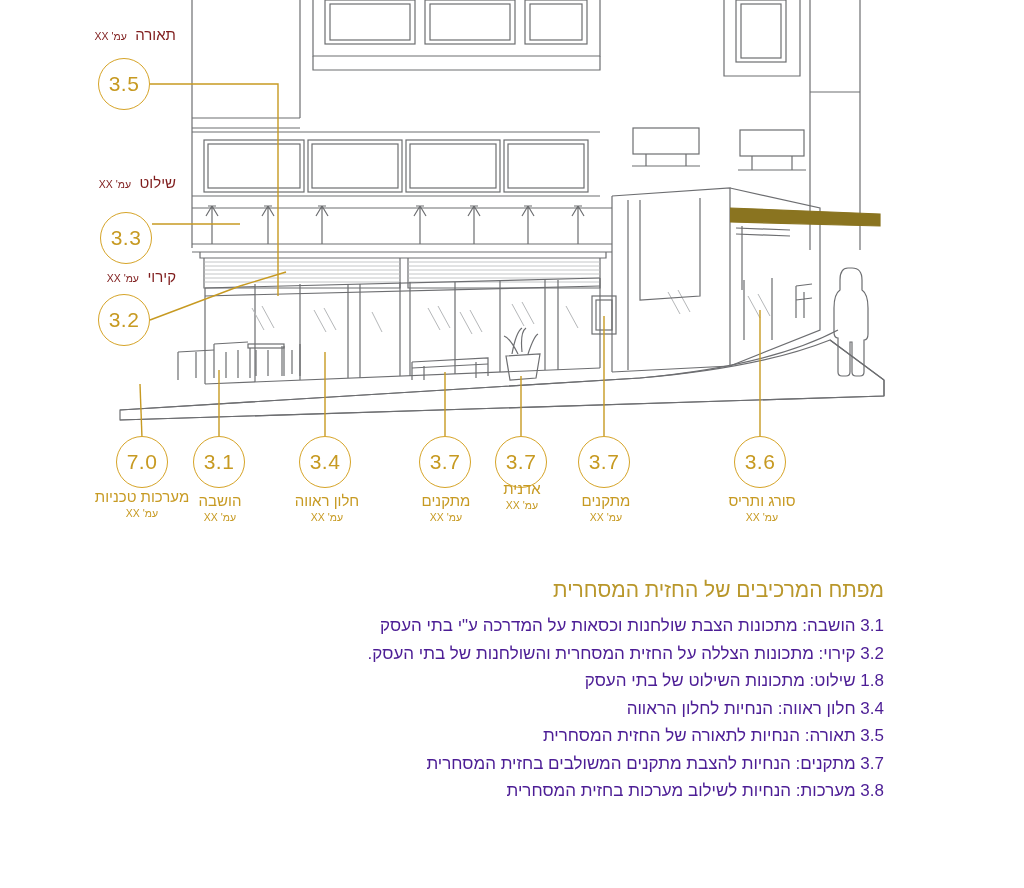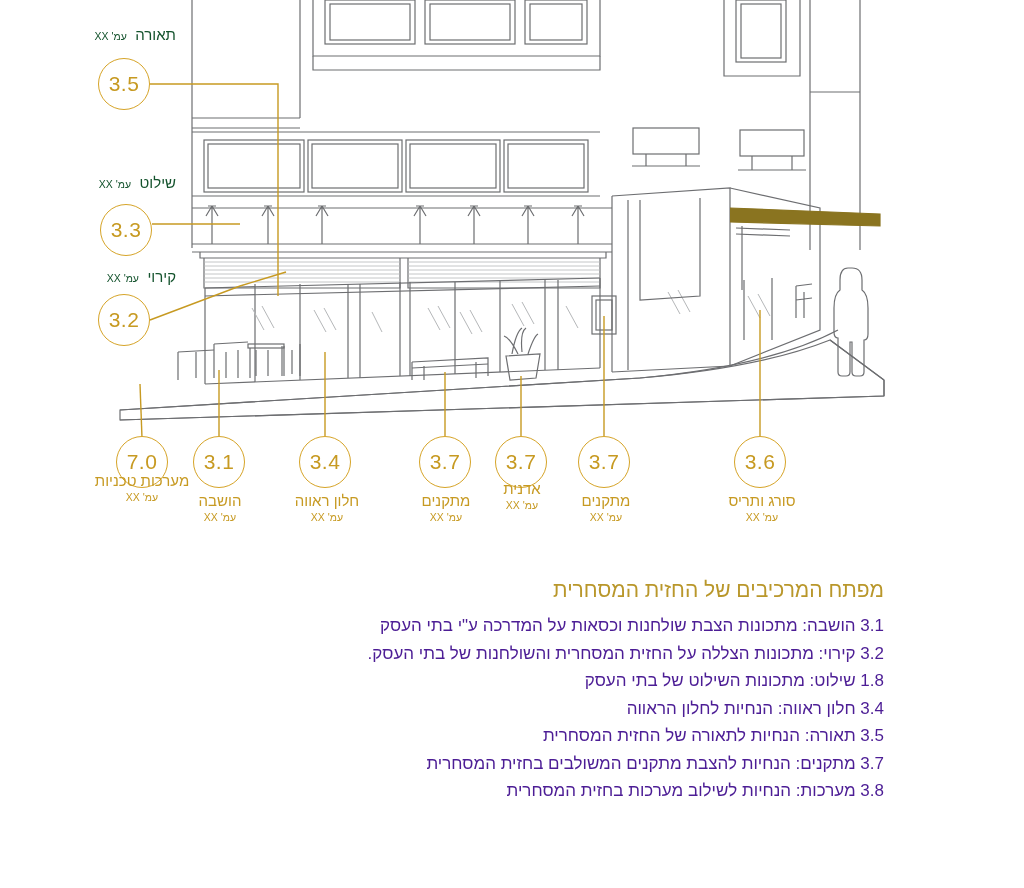--- a/index.html
+++ b/index.html
@@ -56,21 +56,21 @@
     font-size: 15px;
     display: block;
   }
   .lbl .sub {
     font-size: 10.5px;
     display: block;
     color: #c79a22;
   }
   .side-lbl {
     position: absolute;
-    color: #14532d;
+    color: #7f1d1d;
     direction: rtl;
     white-space: nowrap;
   }
   .side-lbl .main {
     font-size: 15px;
   }
   .side-lbl .sub {
     font-size: 10.5px;
     margin-right: 4px;
   }
@@ -248,25 +248,25 @@
   <div class="side-lbl" style="top:174px; right:848px;">
     <span class="main">שילוט</span>
     <span class="sub">עמ' XX</span>
   </div>
   <div class="side-lbl" style="top:268px; right:848px;">
     <span class="main">קירוי</span>
     <span class="sub">עמ' XX</span>
   </div>
 
   <div class="callout" style="left:98px; top:58px;">3.5</div>
-  <div class="callout" style="left:100px; top:204px;">3.3</div>
+  <div class="callout" style="left:100px; top:212px;">3.3</div>
   <div class="callout" style="left:98px; top:294px;">3.2</div>
 
   <div class="callout" style="left:116px; top:436px;">7.0</div>
-  <div class="lbl" style="left:62px; top:472px; width:160px;">
+  <div class="lbl" style="left:62px; top:488px; width:160px;">
     <span class="main">מערכות טכניות</span>
     <span class="sub">עמ' XX</span>
   </div>
 
   <div class="callout" style="left:193px; top:436px;">3.1</div>
   <div class="lbl" style="left:166px; top:492px; width:108px;">
     <span class="main">הושבה</span>
     <span class="sub">עמ' XX</span>
   </div>
 

